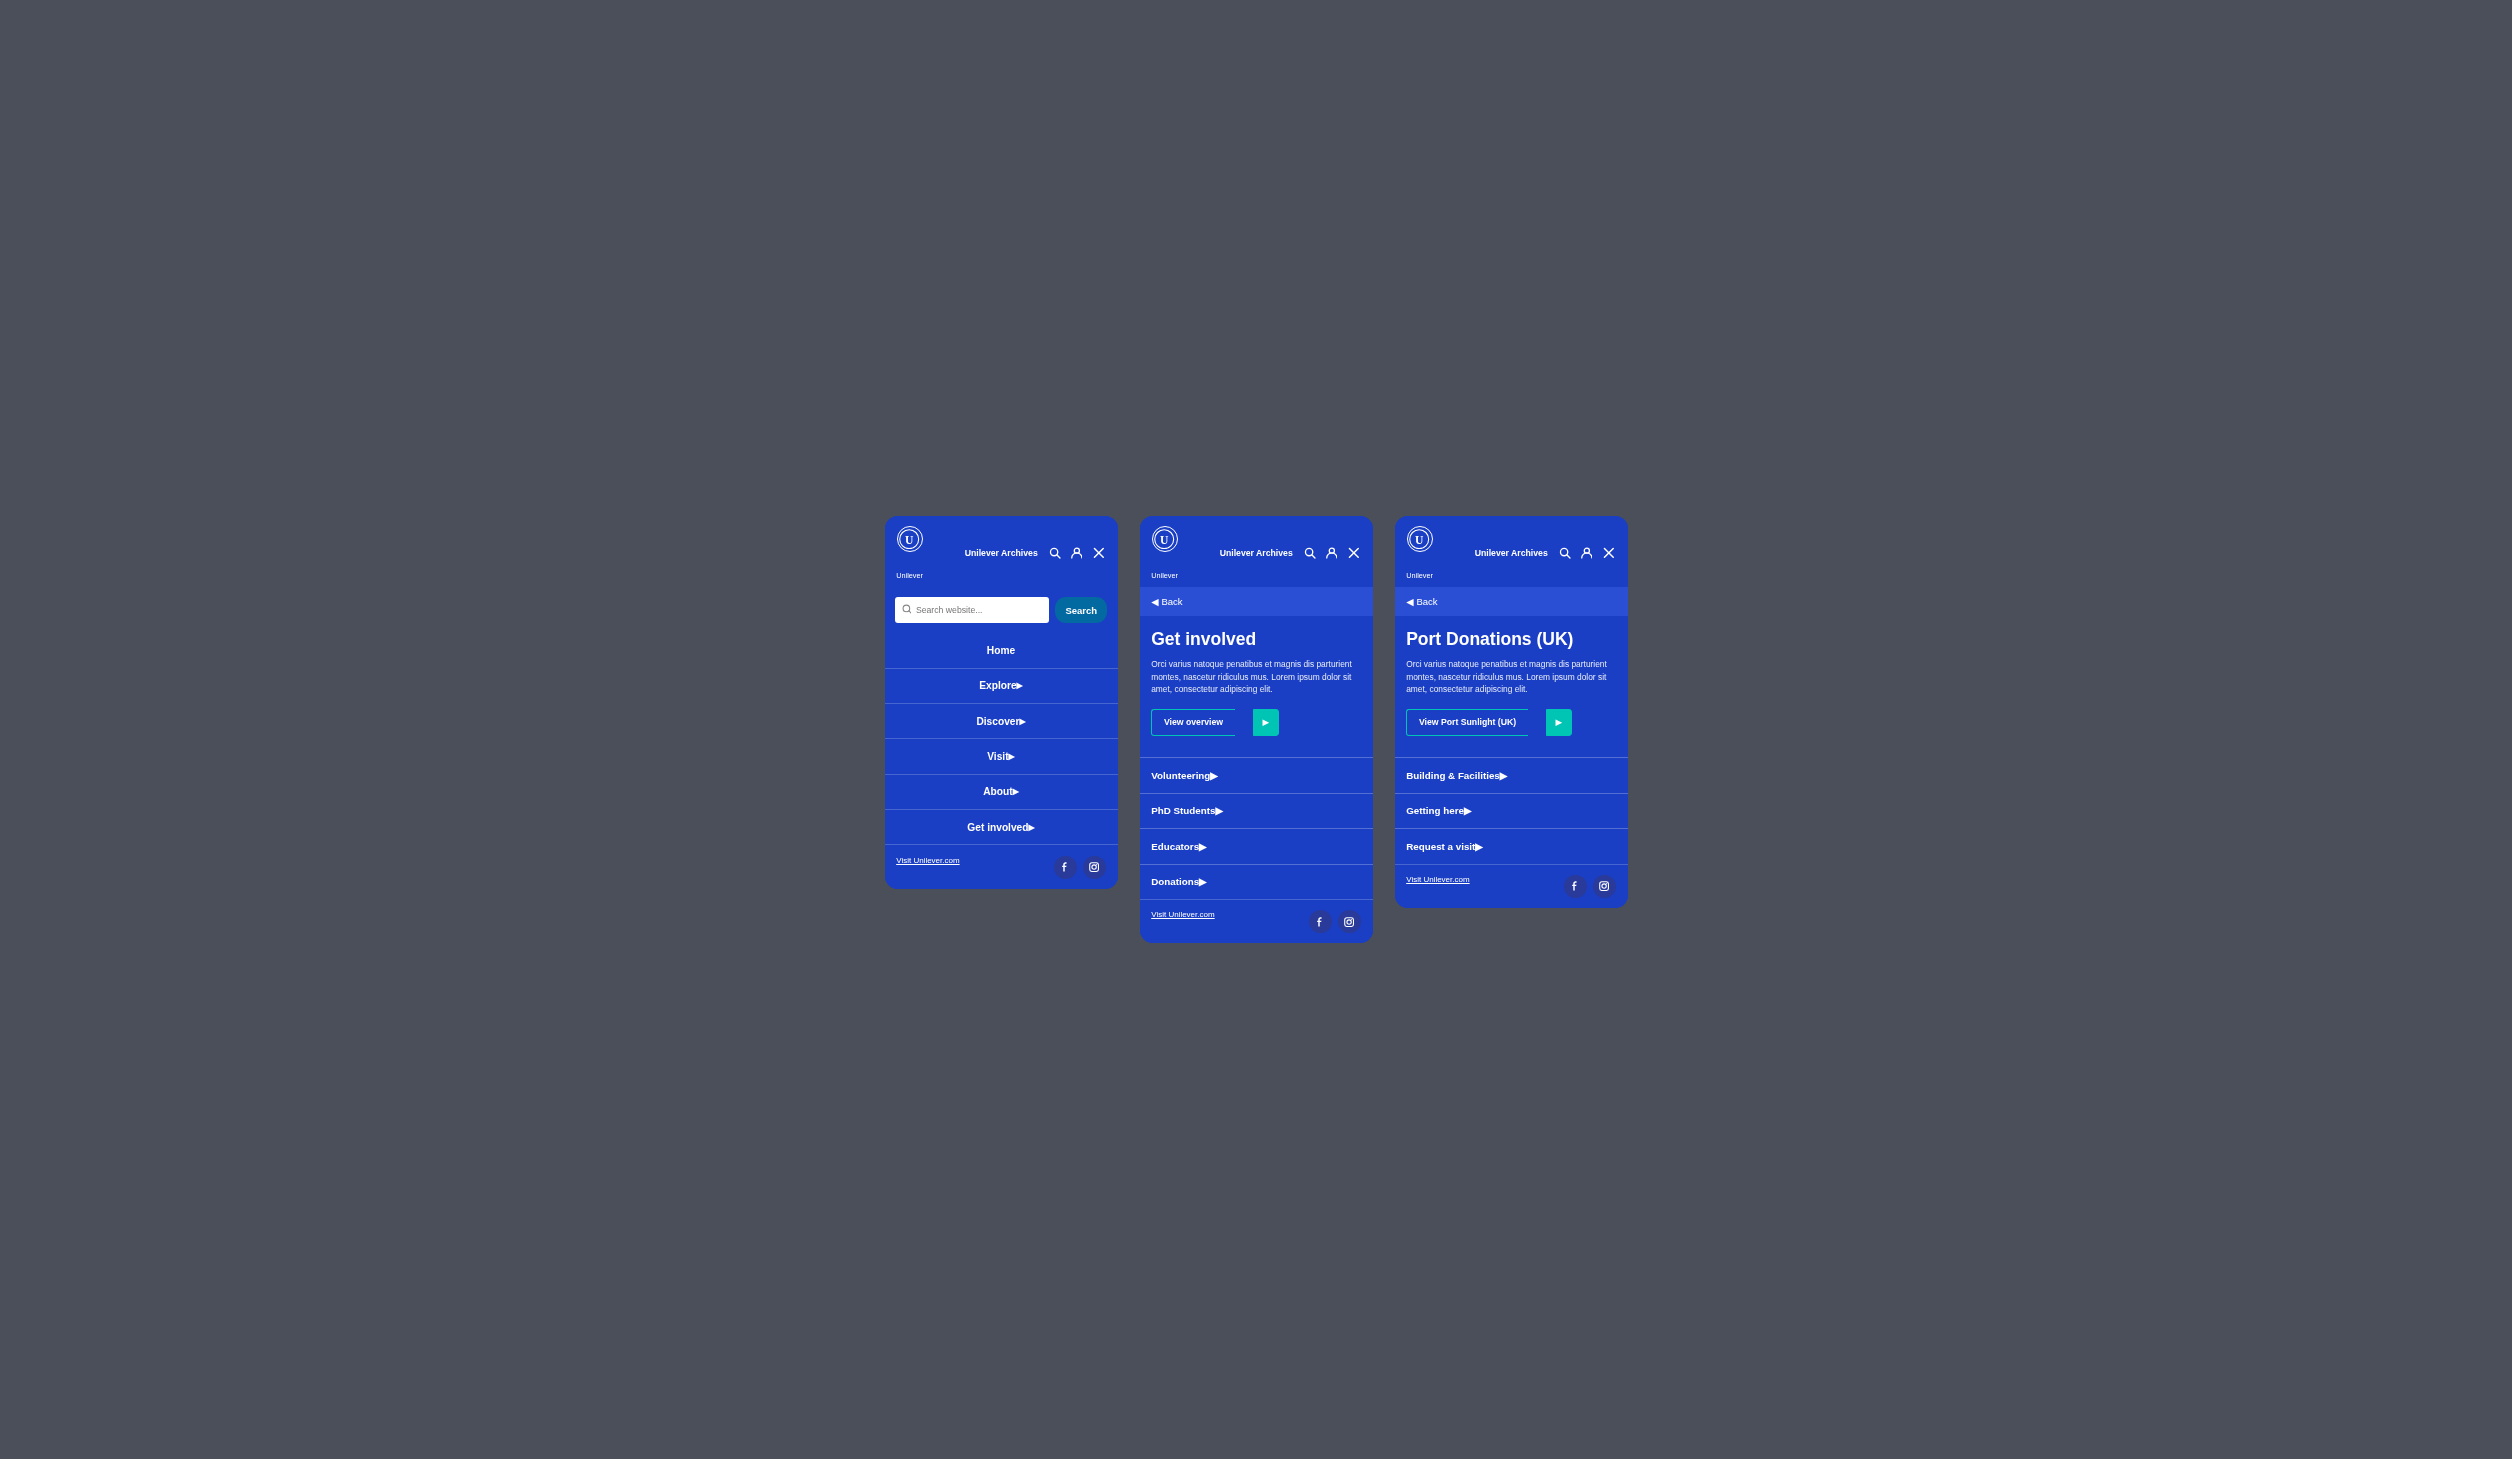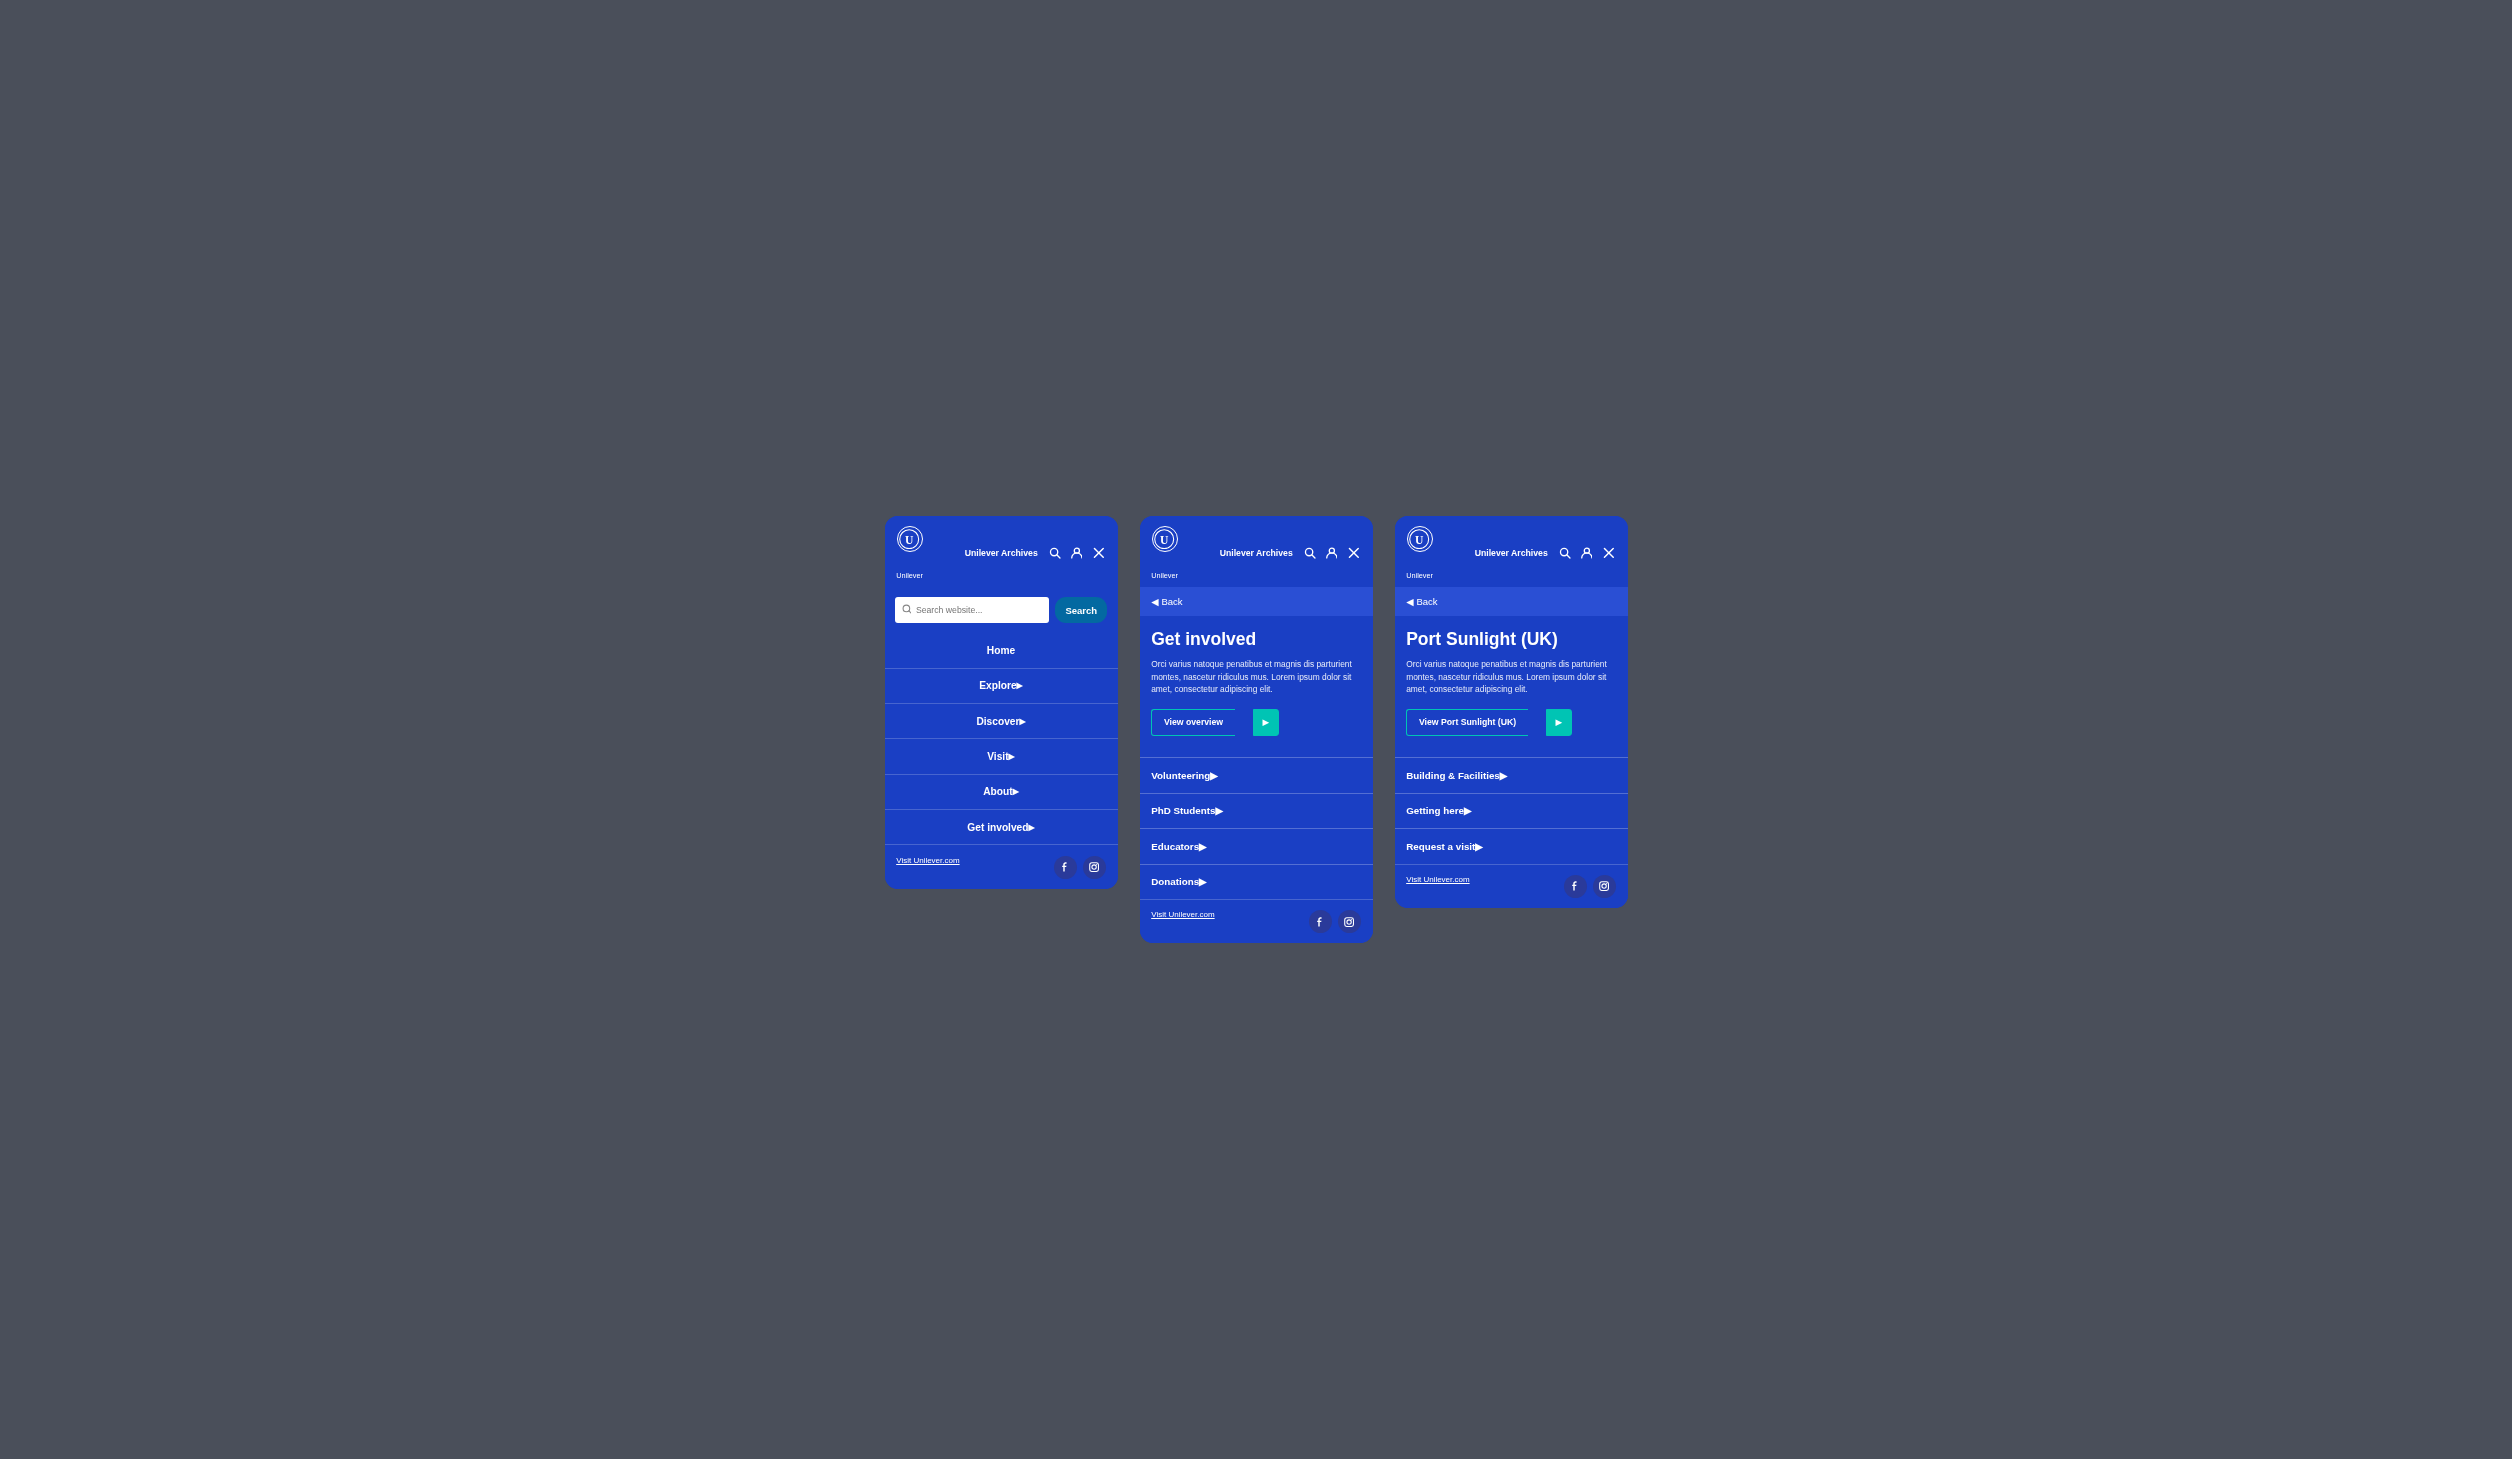--- a/index.html
+++ b/index.html
@@ -460,21 +460,21 @@
     </div>
 
     <div class="back-bar">
       <div class="back-bar-left">
         <span>◀</span>
         <span>Back</span>
       </div>
     </div>
 
     <div class="content-area">
-      <h2 class="section-title">Port Sunlight (UK)</h2>
+      <h2 class="section-title">Port Donations (UK)</h2>
       <p class="section-desc">Orci varius natoque penatibus et magnis dis parturient montes, nascetur ridiculus mus. Lorem ipsum dolor sit amet, consectetur adipiscing elit.</p>
       <div class="view-btn">
         <button class="view-btn-label">View Port Sunlight (UK)</button>
         <button class="view-btn-arrow">▶</button>
       </div>
     </div>
 
     <div>
       <div class="sub-menu-item">
         <span>Building &amp; Facilities</span>

